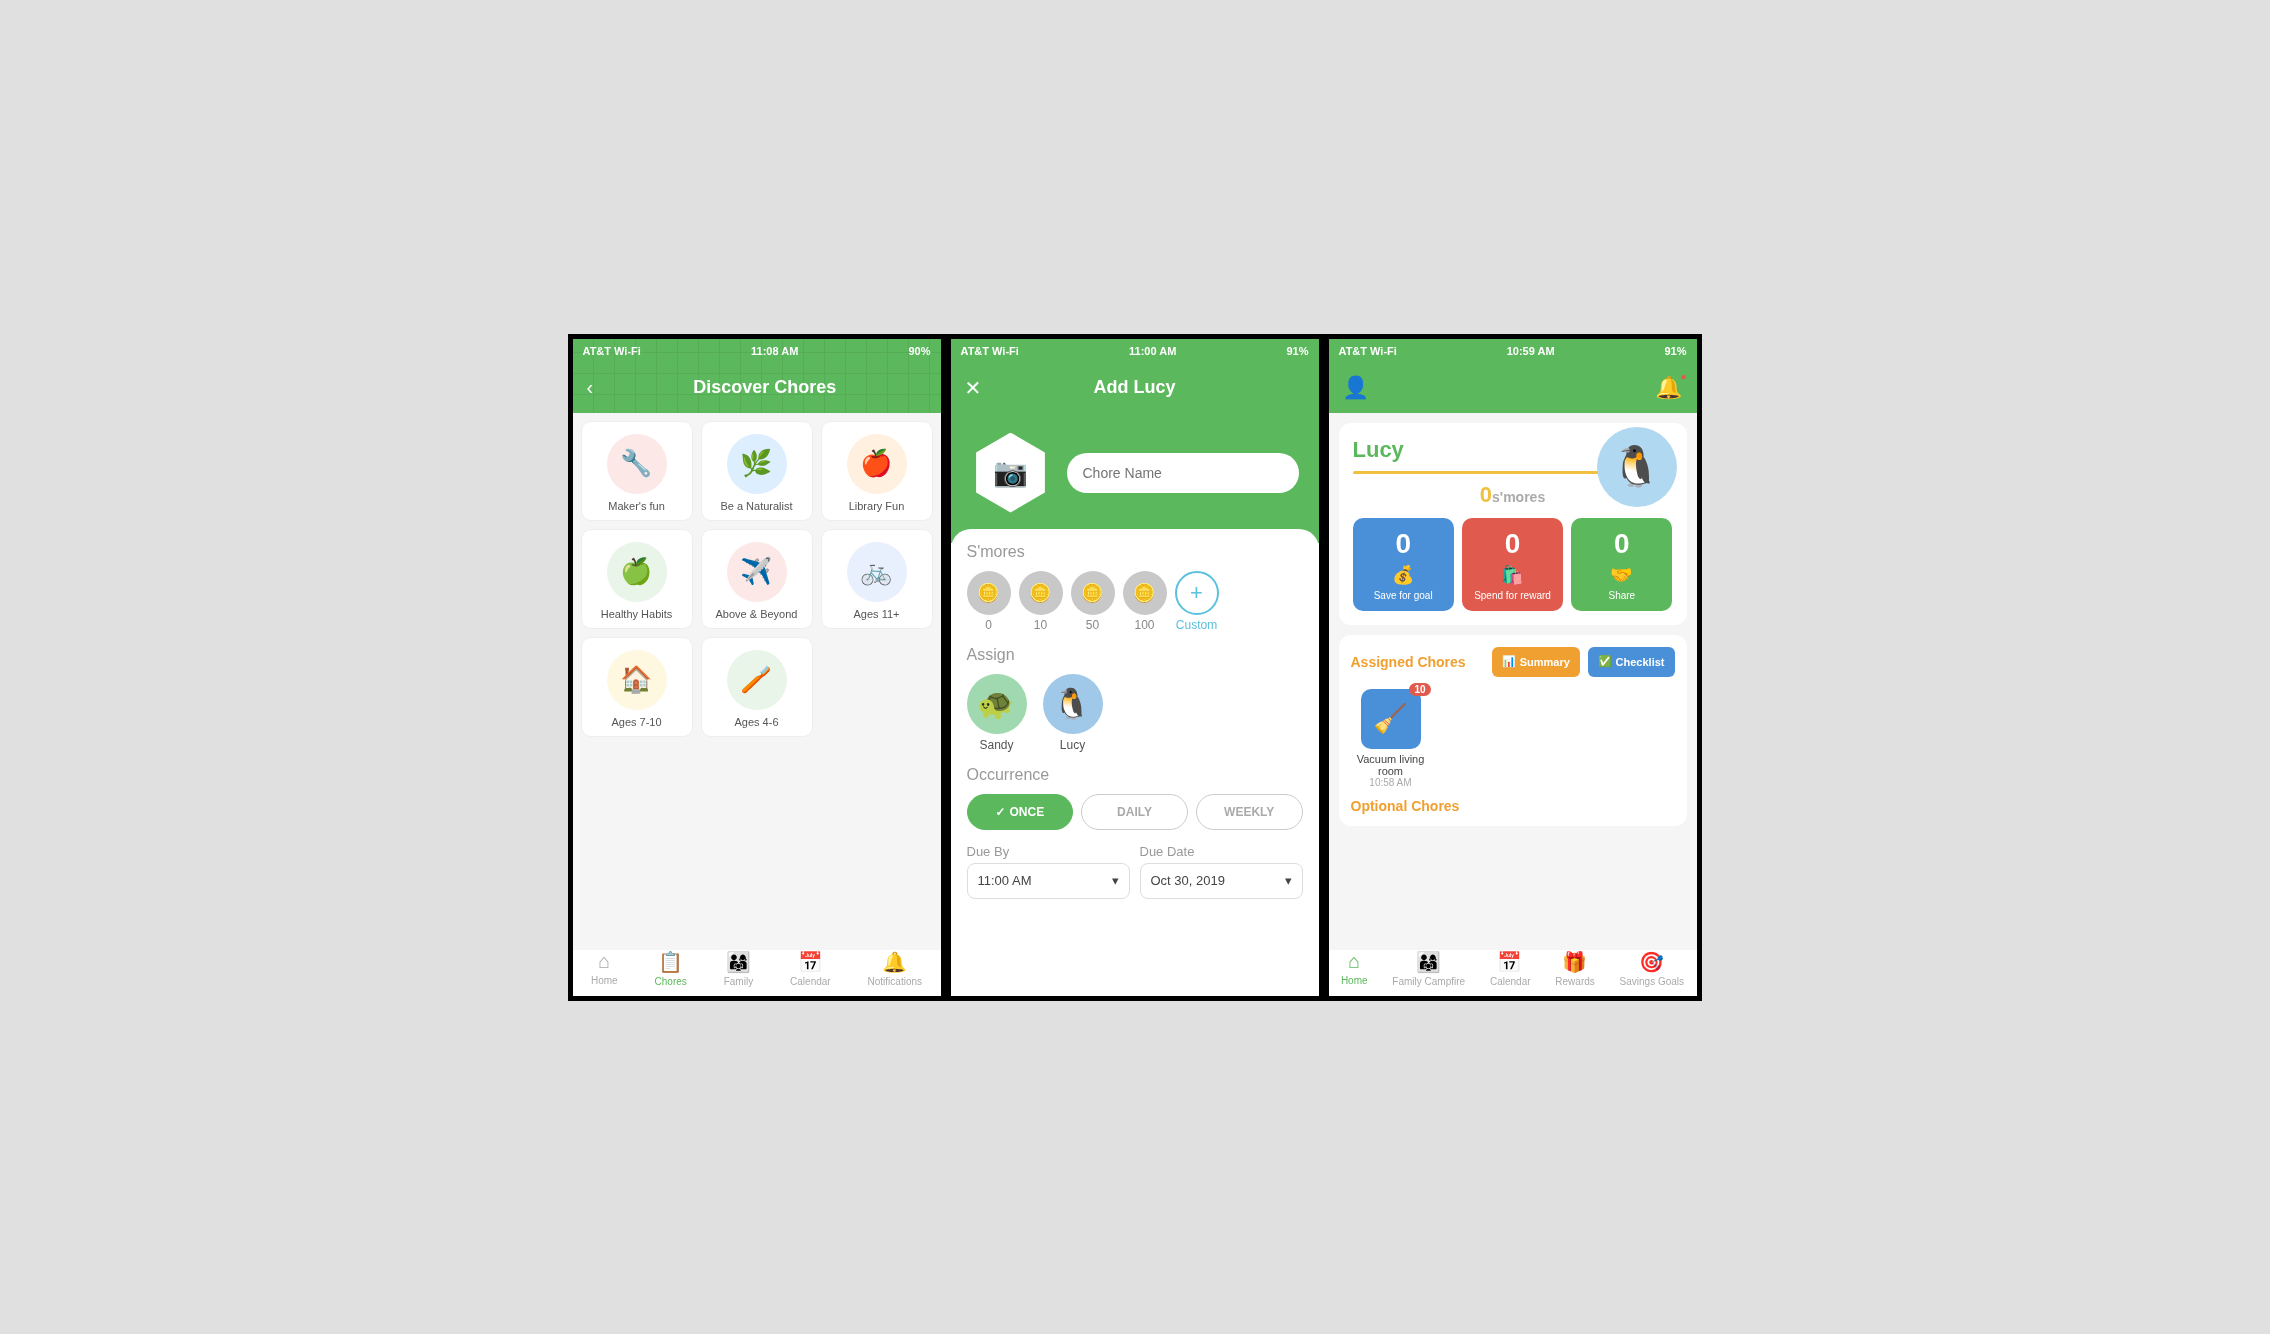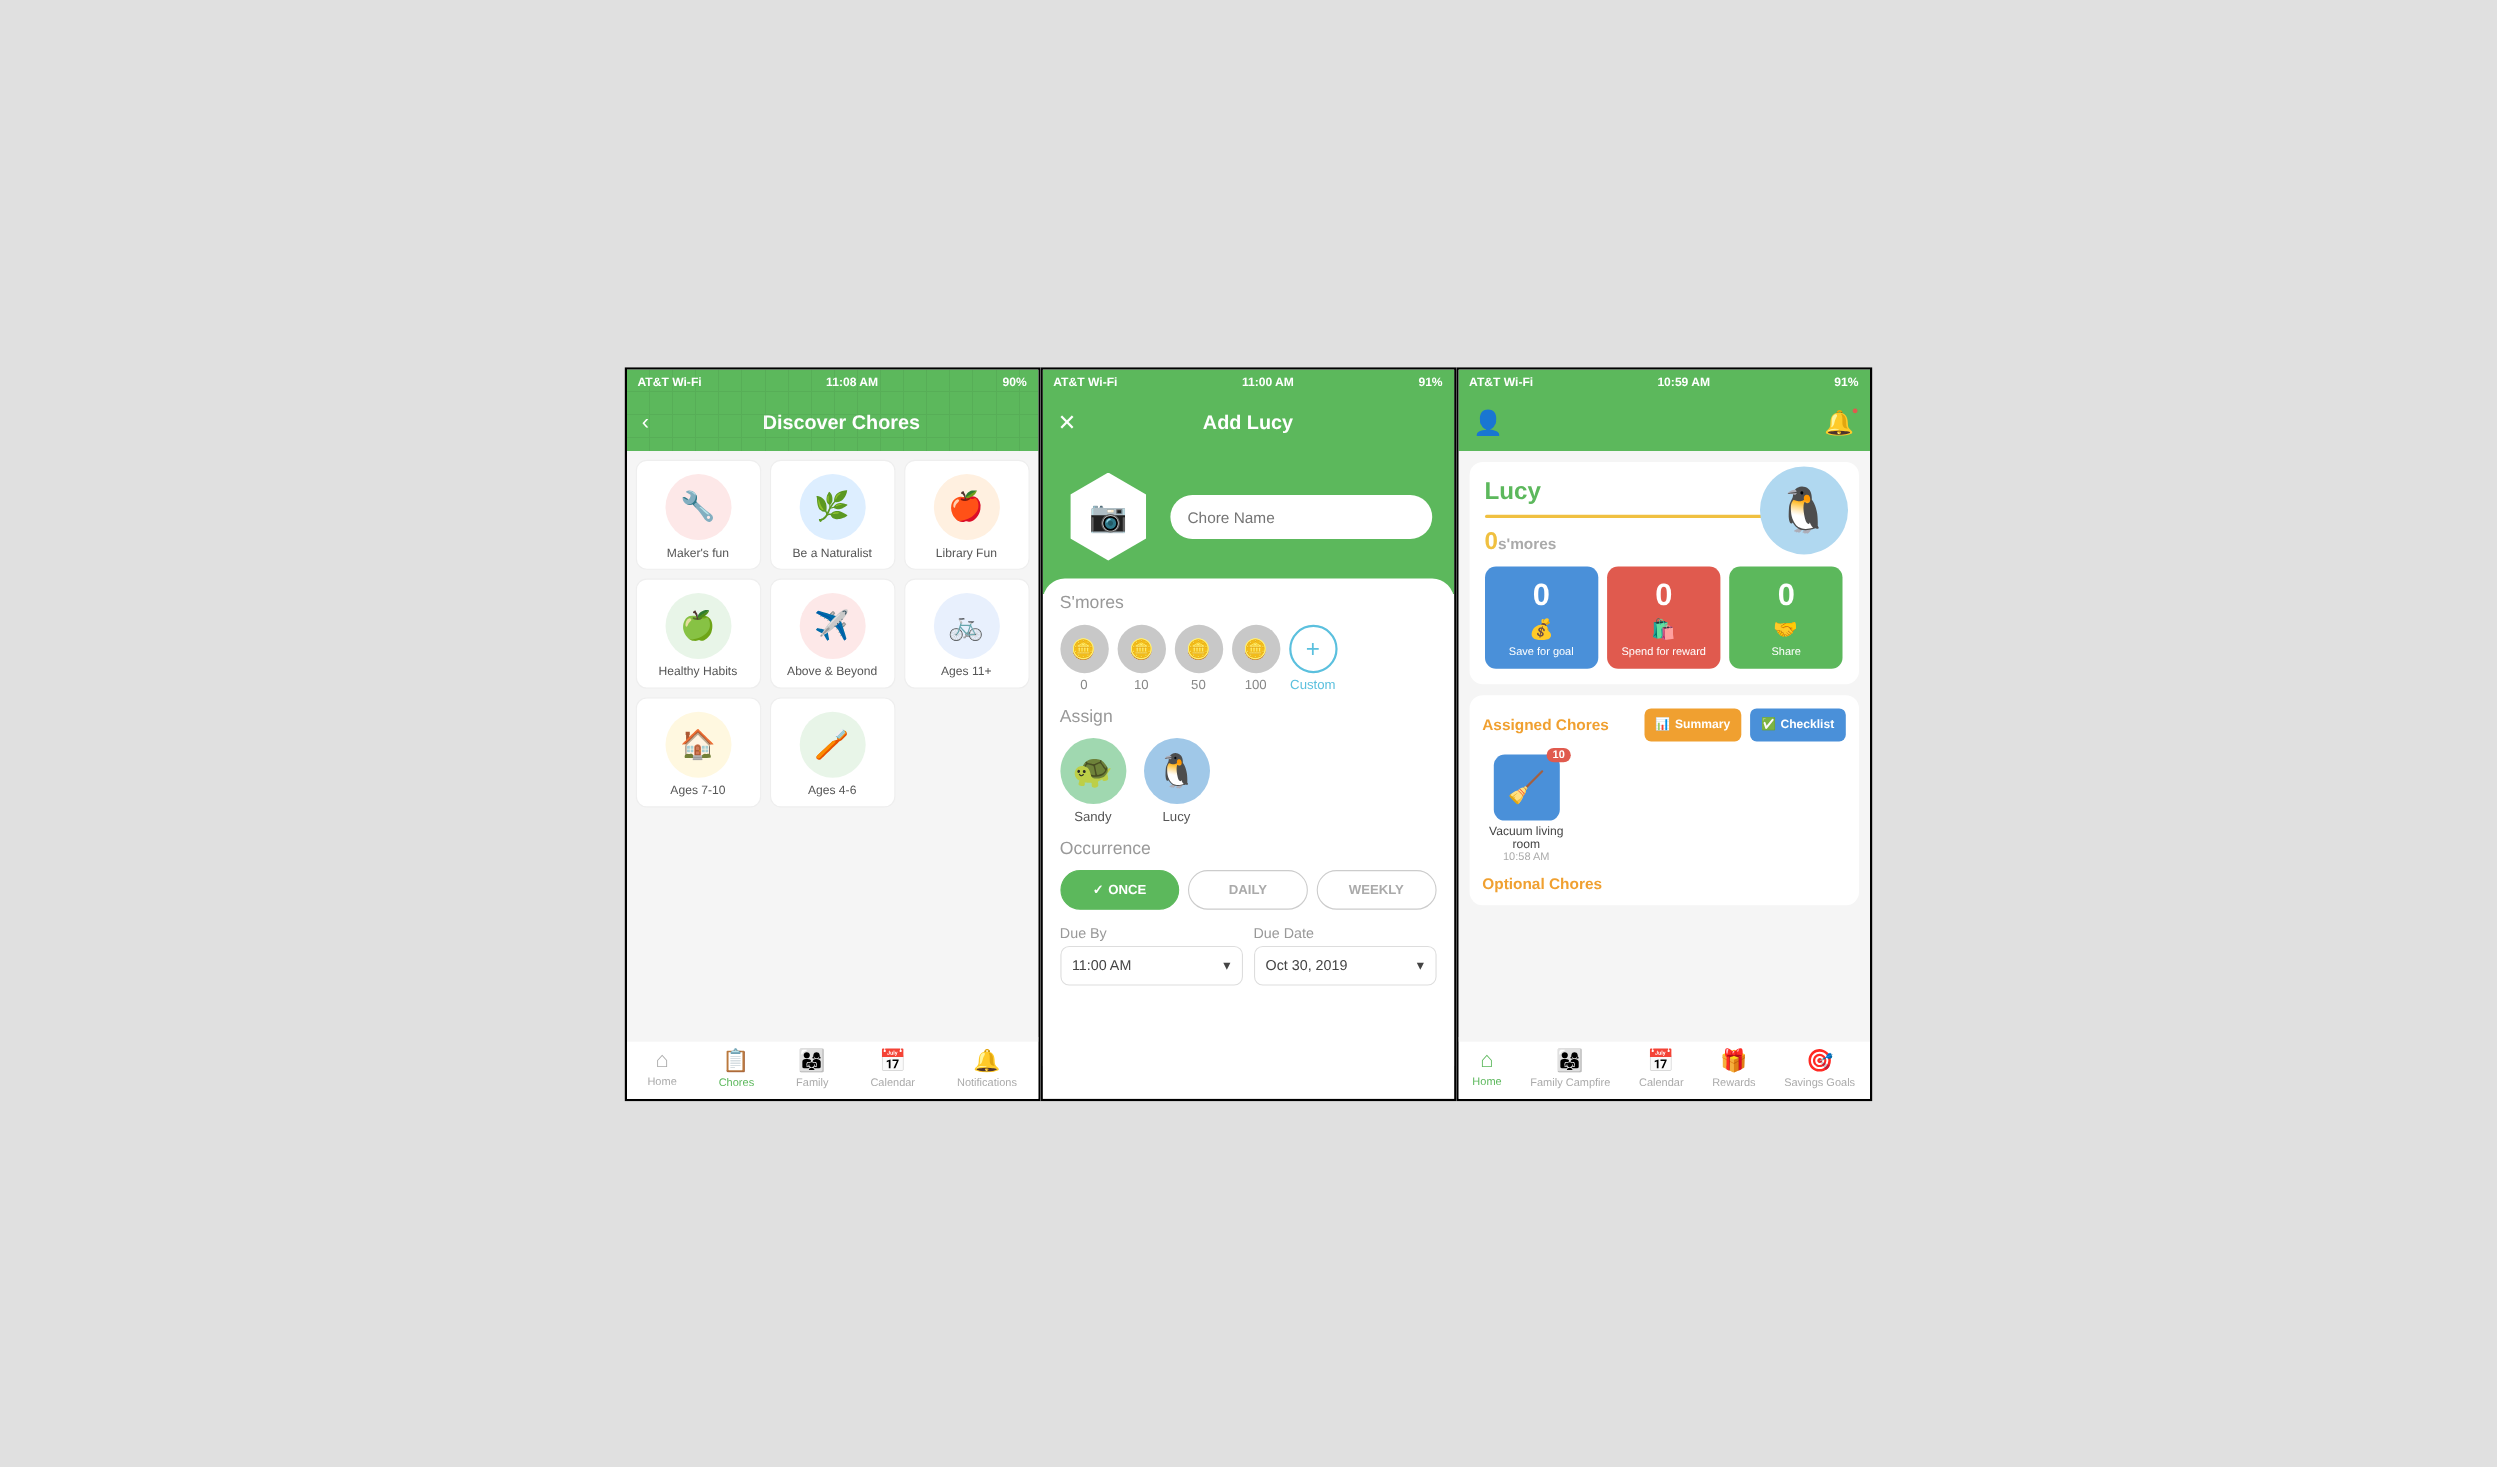--- a/index.html
+++ b/index.html
@@ -20,21 +20,21 @@
       height: 667px;
     }
 
     
     .phone-screen {
       width: 378px;
       height: 667px;
       background: #fff;
       overflow: hidden;
       position: relative;
-      border: 2px solid #000000;
+      border: 5px solid #000000;
       flex-shrink: 0;
     }
 
     
     .status-bar {
       background: #5cb85c;
       height: 24px;
       display: flex;
       align-items: center;
       justify-content: space-between;
@@ -418,21 +418,21 @@
     .smores-bar {
       height: 3px;
       background: #f0c040;
       border-radius: 2px;
       margin: 8px 0;
     }
 
     .smores-count {
       font-size: 16px;
       color: #f0c040;
-      text-align: left;
+      text-align: center;
       margin-bottom: 10px;
     }
 
     .smores-count span { font-size: 22px; font-weight: 700; }
 
     .stats-row {
       display: flex;
       gap: 8px;
     }
 

